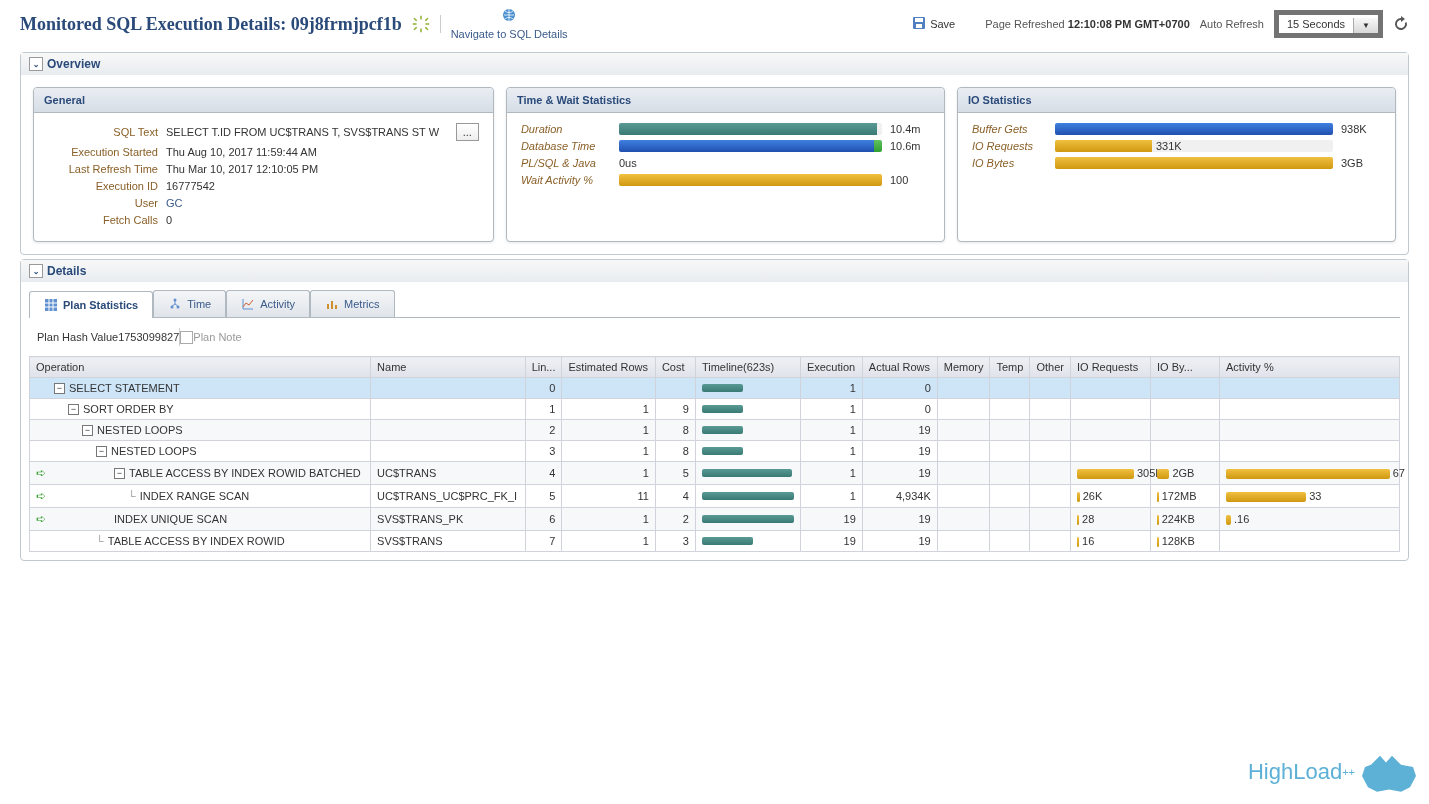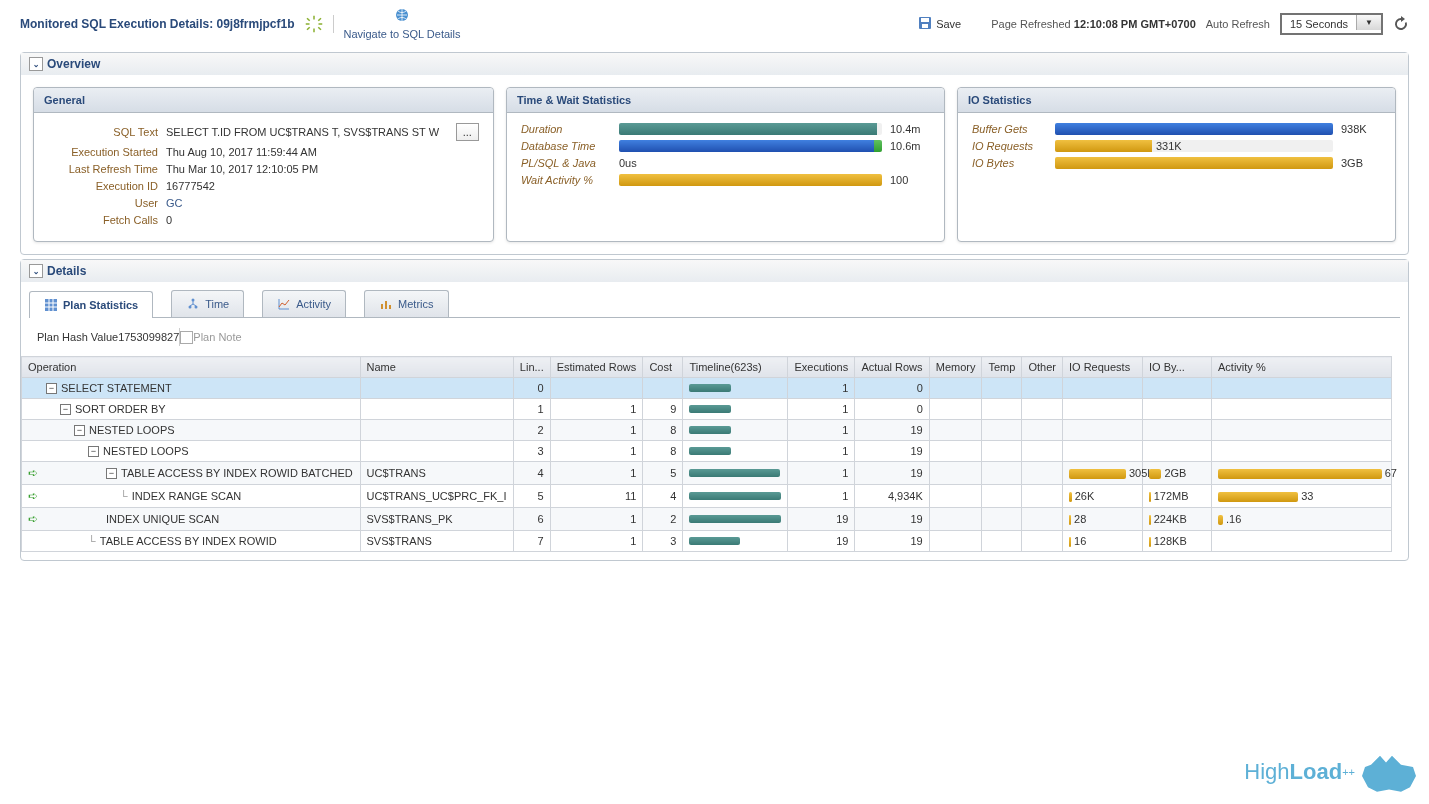--- a/index.html
+++ b/index.html
@@ -1,25 +1,25 @@
 <!DOCTYPE html>
 <html><head>
 <meta charset="utf-8">
 <style>
 * { box-sizing: border-box; margin: 0; padding: 0; }
 body { font-family: Tahoma, Arial, sans-serif; font-size: 11px; color: #333; background: #fff; }
 .header { display: flex; align-items: center; padding: 8px 20px; gap: 10px; }
-.title { color: #2a4a7a; font-size: 12px; font-weight: bold; }
+.title { color: #2a4a7a; font-size: 18px; font-weight: bold; font-family: Liberation Serif, serif; }
 .spinner { width: 18px; height: 18px; }
 .nav-link { color: #3a5a8a; display: flex; align-items: center; gap: 4px; cursor: pointer; flex-direction: column; }
 .spacer { flex: 1; }
 .save-btn { display: flex; align-items: center; gap: 4px; cursor: pointer; color: #333; }
 .refresh-info { color: #555; }
 .refresh-time { font-weight: bold; }
-.select-box { display: flex; align-items: flex-start; border: 2px solid #737373; background: #fff; }
+.select-box { display: flex; align-items: flex-end; border: 5px solid #737373; background: #fff; }
 .select-box span { padding: 3px 8px; }
 .select-arrow { background: linear-gradient(#f8f8f8, #d8d8d8); border-left: 1px solid #aaa; padding: 4px 6px; font-size: 8px; }
 .refresh-icon { width: 16px; height: 16px; cursor: pointer; }
 .divider { width: 1px; height: 18px; background: #ccc; }
 .section { margin: 4px 20px; border: 1px solid #c0c8d0; border-radius: 4px; background: #fff; }
 .section-title { padding: 4px 8px; color: #2a4a7a; font-weight: bold; font-size: 12px; display: flex; align-items: center; gap: 4px; background: linear-gradient(#f8f8f8, #e8ecf0); }
 .collapse-toggle { width: 14px; height: 14px; border: 1px solid #999; background: #fff; display: inline-flex; align-items: center; justify-content: center; font-size: 8px; cursor: pointer; }
 .panels { display: flex; gap: 12px; padding: 12px; }
 .panel { flex: 1; border: 1px solid #b0b8c0; border-radius: 4px; background: #fff; box-shadow: 0 1px 3px rgba(0,0,0,0.1); }
 .panel:first-child { flex: 1.05; }
@@ -33,27 +33,27 @@
 .stat-row { display: flex; align-items: center; margin-bottom: 5px; gap: 8px; }
 .stat-label { width: 90px; text-align: left; color: #8a6028; font-style: italic; }
 .stat-bar { flex: 1; height: 12px; background: #f0f0f0; border-radius: 2px; overflow: hidden; position: relative; }
 .stat-fill { height: 100%; }
 .teal { background: linear-gradient(#5a9a95, #3a7a75); }
 .blue { background: linear-gradient(#4080e0, #2050b0); }
 .green-seg { background: linear-gradient(#60c060, #30a030); }
 .orange { background: linear-gradient(#f0c040, #d09810); }
 .stat-val { width: 40px; text-align: left; color: #333; }
 .tabs { display: flex; border-bottom: 1px solid #b0b8c0; margin: 8px 8px 0; }
-.tab { padding: 6px 14px; border: 1px solid #b0b8c0; border-bottom: none; background: linear-gradient(#f4f6f8, #e0e4ea); margin-right: 18px; cursor: pointer; display: flex; align-items: center; gap: 5px; color: #3a5a8a; border-radius: 3px 3px 0 0; }
+.tab { padding: 6px 14px; border: 1px solid #b0b8c0; border-bottom: none; background: linear-gradient(#f4f6f8, #e0e4ea); margin-right: 0; cursor: pointer; display: flex; align-items: center; gap: 5px; color: #3a5a8a; border-radius: 3px 3px 0 0; }
 .tab.active { background: #fff; font-weight: bold; color: #2a4a7a; position: relative; top: 1px; }
 .tab-icon { width: 14px; height: 14px; display: inline-flex; align-items: center; justify-content: center; }
 .sub-bar { display: flex; align-items: center; padding: 10px 16px; gap: 0; }
 .checkbox { width: 13px; height: 13px; border: 1px solid #aaa; }
 .plan-note { color: #999; }
-.plan-table { width: calc(100% - 16px); margin: 0 0 8px; border-collapse: collapse; }
+.plan-table { width: calc(100% - 16px); margin: 0 8px 8px; border-collapse: collapse; }
 .plan-table th, .plan-table td { border: 1px solid #d0d4da; padding: 4px 6px; text-align: left; font-size: 11px; white-space: nowrap; }
 .plan-table th { background: linear-gradient(#eef0f4, #dfe3ea); font-weight: normal; color: #333; }
 .plan-table td.num { text-align: right; }
 .row-sel { background: #cde5f7 !important; }
 .row-alt { background: #f6f8fa; }
 .tree-cell { display: flex; align-items: center; gap: 4px; }
 .arrow-icon { color: #3aa030; font-size: 12px; width: 14px; }
 .expand-box { width: 11px; height: 11px; border: 1px solid #777; display: inline-flex; align-items: center; justify-content: center; font-size: 9px; line-height: 1; background: #fff; cursor: pointer; }
 .tree-line { color: #999; }
 .mini-bar { height: 10px; display: inline-block; border-radius: 2px; }
@@ -266,21 +266,21 @@
   </div>
   <table class="plan-table">
     <thead>
       <tr>
         <th>Operation</th>
         <th>Name</th>
         <th style="width:35px">Lin...</th>
         <th>Estimated Rows</th>
         <th style="width:40px">Cost</th>
         <th style="width:105px">Timeline(623s)</th>
-        <th>Executions</th>
+        <th>Execution</th>
         <th>Actual Rows</th>
         <th style="width:45px">Memory</th>
         <th style="width:40px">Temp</th>
         <th style="width:40px">Other</th>
         <th style="width:80px">IO Requests</th>
         <th style="width:69px">IO By...</th>
         <th style="width:180px">Activity %</th>
       </tr>
     </thead>
     <tbody id="plan-tbody">
@@ -461,16 +461,16 @@
           <td><span class="mini-bar orange" style="width:3%;height:10px;vertical-align:middle"></span> <span>16</span></td>
           <td><span class="mini-bar orange" style="width:3%;height:10px;vertical-align:middle"></span> <span>128KB</span></td>
           <td></td>
         </tr>
       </tbody>
   </table>
 </div>
 
 <div class="logo">
   <span style="font-weight:300">High</span>
-    <span style="font-weight:bold">Load</span>
+    <span style="font-weight:normal">Load</span>
     <sup style="font-size:11px">++</sup>
   <div class="bear"></div>
 </div>
 
 </body></html>

